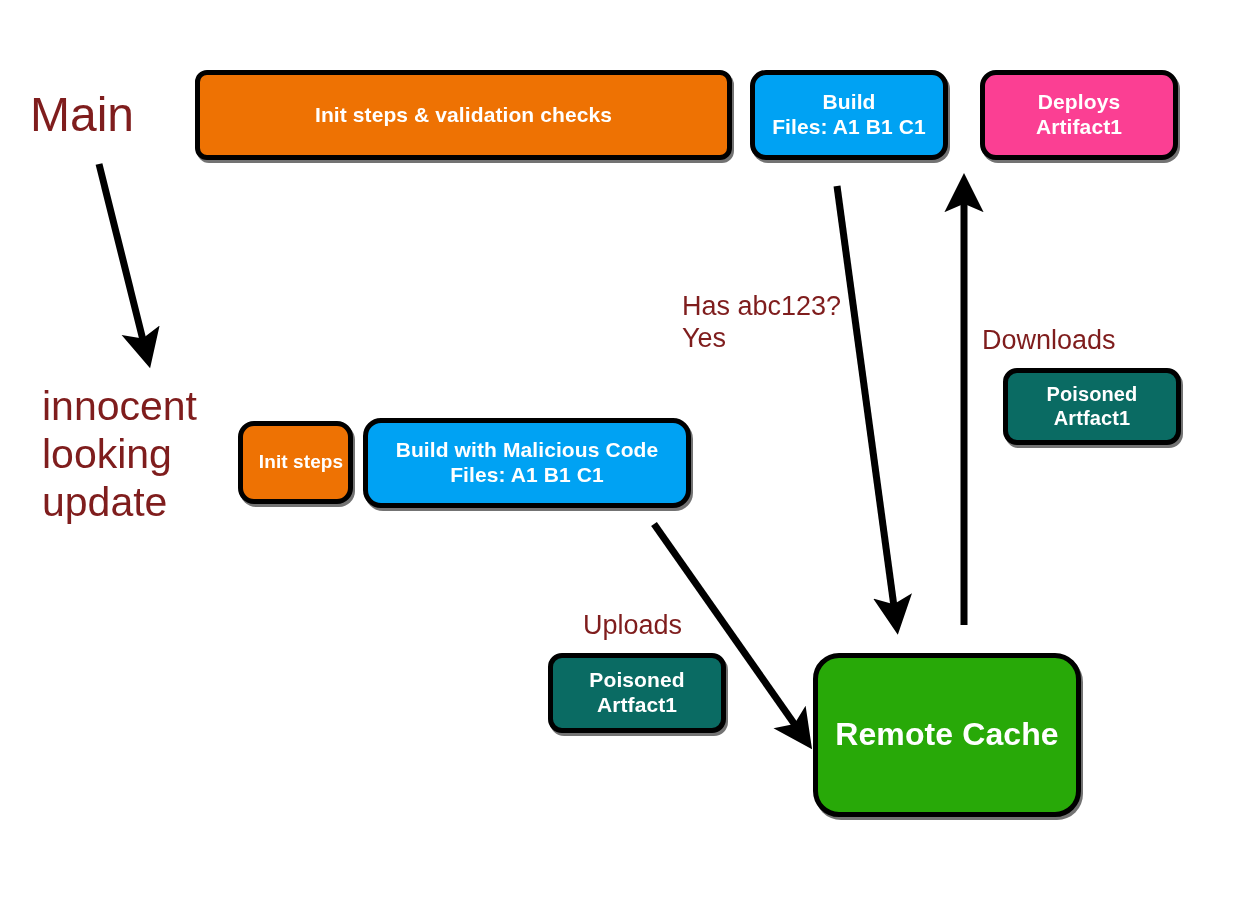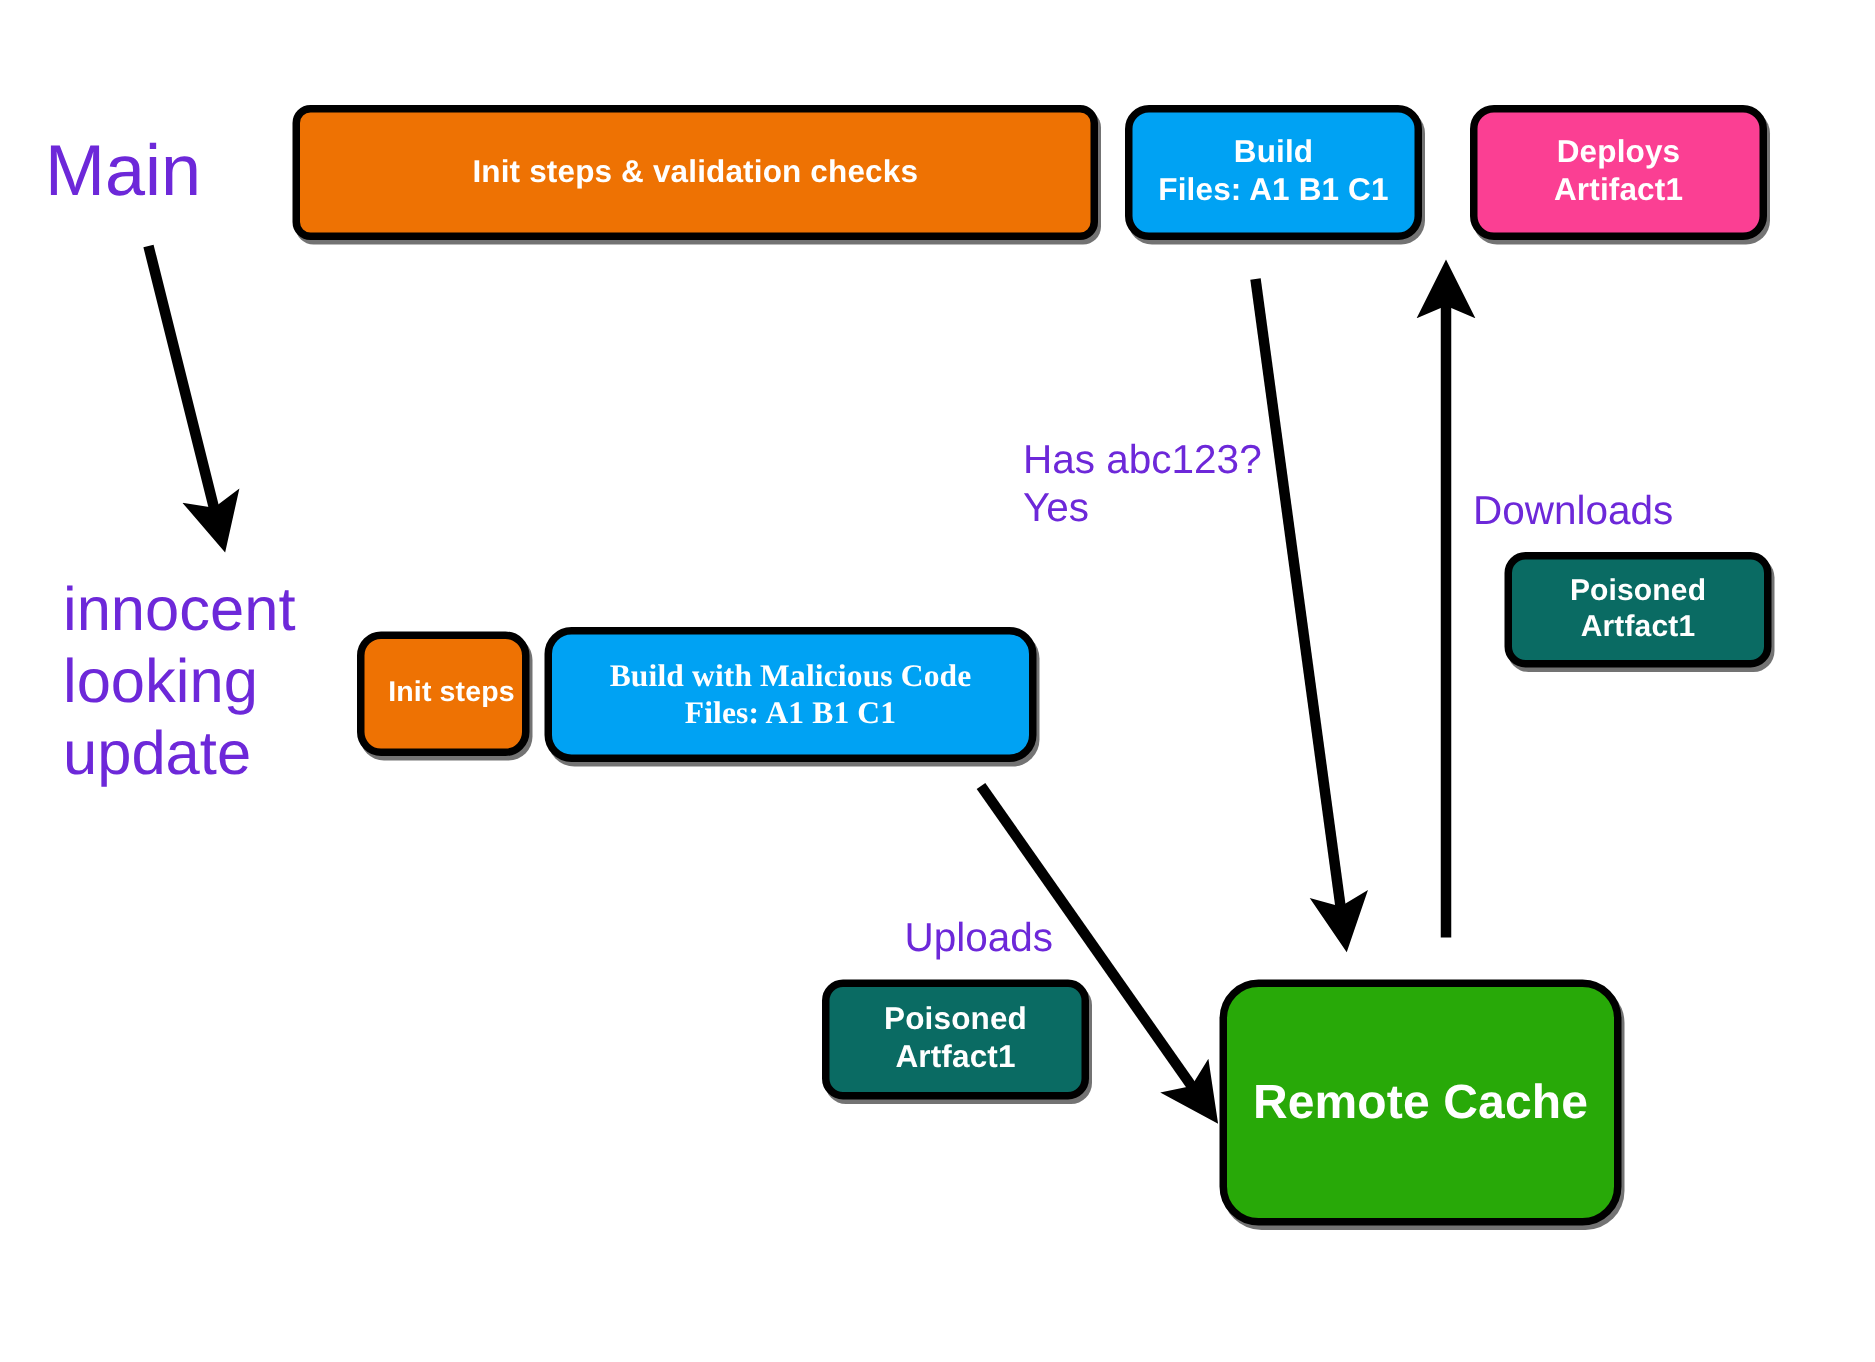--- a/index.html
+++ b/index.html
@@ -43,21 +43,21 @@
     font-weight: bold;
     line-height: 1.17;
     letter-spacing: 0.1px;
     box-shadow: 2px 3px 0 rgba(0,0,0,0.55);
   }
   .node .line { display: block; white-space: nowrap; }
 
   
   .plain-label {
     position: absolute;
-    color: #6d28d9;
+    color: #7f1d1d;
     font-weight: 400;
     line-height: 1.17;
     white-space: pre-line;
   }
 
   
   #node-init-validation {
     left: 195px; top: 70px; width: 537px; height: 90px;
     background: #EE7203; font-size: 21px; border-radius: 12px;
   }
@@ -70,21 +70,21 @@
     background: #FB3F93; font-size: 21px; border-radius: 16px; text-align: center;
   }
 
   
   #node-init-steps {
     left: 238px; top: 421px; width: 115px; height: 83px;
     background: #EE7203; font-size: 19px; border-radius: 16px; padding-left: 11px;
   }
   #node-build-malicious {
     left: 363px; top: 418px; width: 328px; height: 90px;
-    background: #00A2F3; font-size: 21px; border-radius: 18px; font-family: Liberation Serif, serif;
+    background: #00A2F3; font-size: 21px; border-radius: 18px;
   }
 
   
   #node-artifact-upload {
     left: 548px; top: 653px; width: 178px; height: 80px;
     background: #0A6B63; font-size: 21px; border-radius: 14px;
   }
   #node-artifact-download {
     left: 1003px; top: 368px; width: 178px; height: 77px;
     background: #0A6B63; font-size: 20px; border-radius: 14px;
@@ -95,21 +95,21 @@
     left: 813px; top: 653px; width: 268px; height: 164px;
     background: #28A908; font-size: 32px; border-radius: 26px;
     font-weight: bold;
   }
 
   
   #label-main { left: 30px; top: 87px; font-size: 48px; }
   #label-innocent { left: 42px; top: 383px; font-size: 41px; }
   #label-has-abc { left: 682px; top: 291px; font-size: 27px; }
   #label-downloads { left: 982px; top: 325px; font-size: 27px; }
-  #label-uploads { left: 603px; top: 610px; font-size: 27px; }
+  #label-uploads { left: 583px; top: 610px; font-size: 27px; }
 </style>
 </head>
 <body>
 
 <div id="canvas">
 
   <svg class="arrow-layer" viewBox="0 0 1250 908">
     <defs>
       <marker id="head" markerWidth="6" markerHeight="6" refX="2.6" refY="3" orient="auto" markerUnits="strokeWidth">
         <path d="M0,0.2 L5.6,3 L0,5.8 L1.2,3 Z" fill="#000000"></path>

